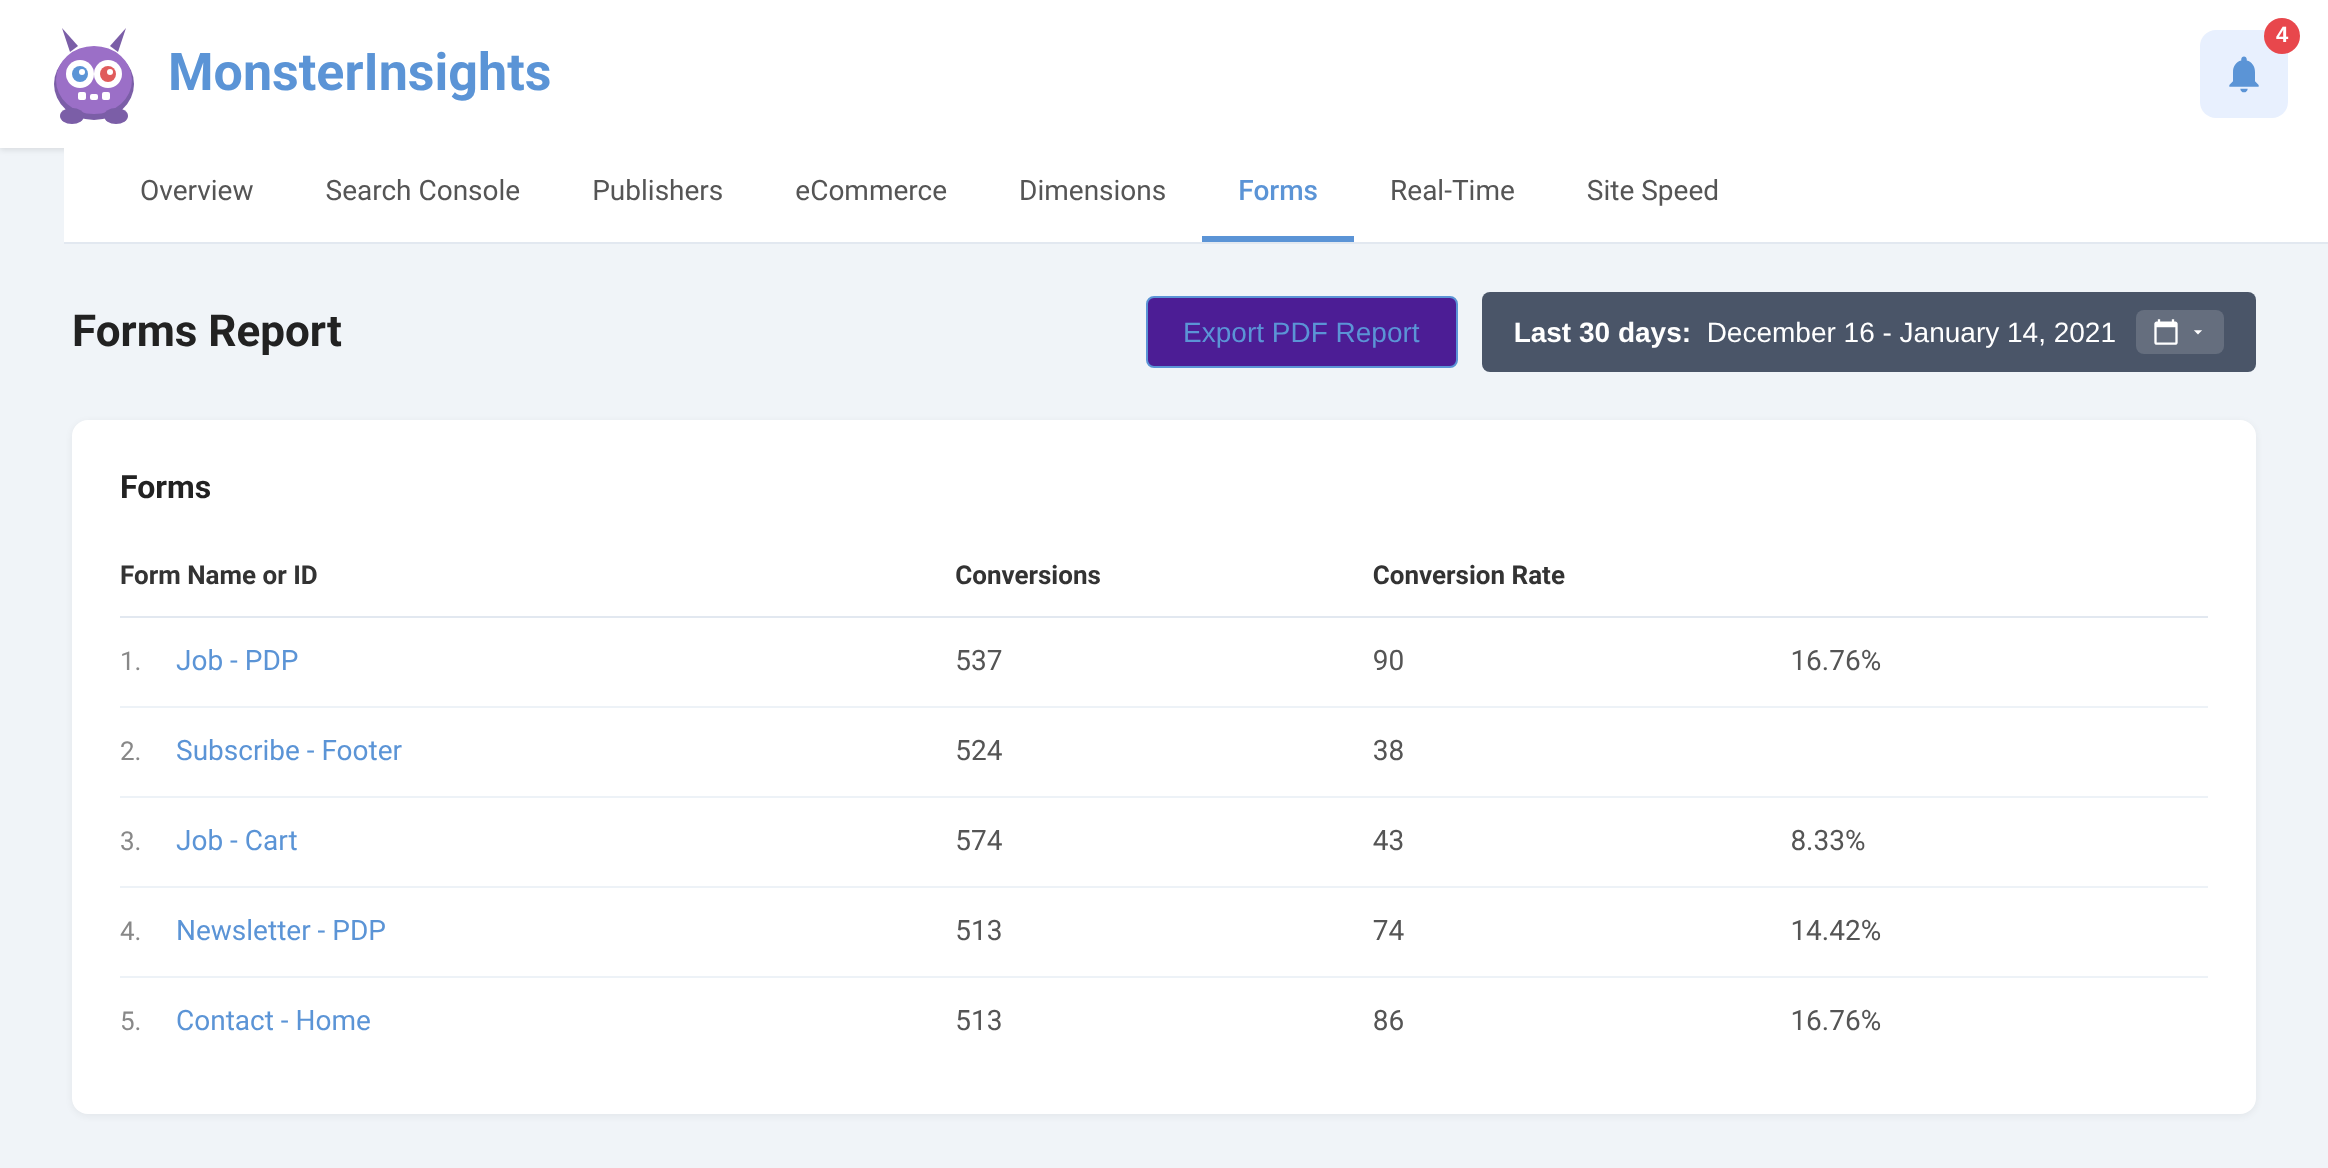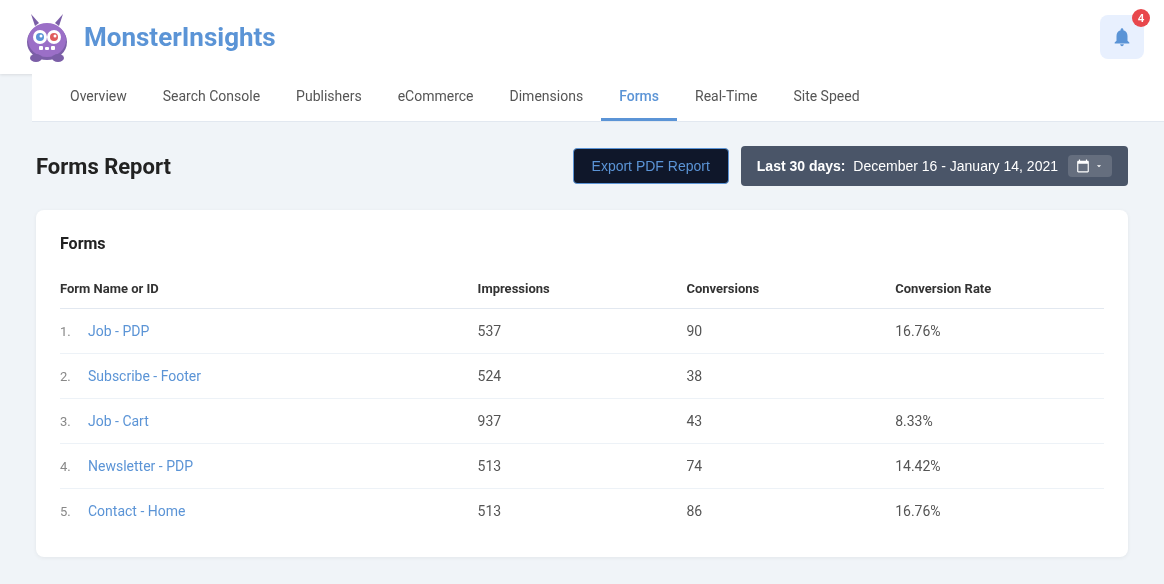--- a/index.html
+++ b/index.html
@@ -17,21 +17,21 @@
     
     .nav-bar { background: #fff; border-bottom: 1px solid #e2e8f0; padding: 0 20px; display: flex; gap: 0; margin-left: 32px; }
     .nav-item { padding: 14px 18px; color: #555; cursor: pointer; font-size: 14px; border-bottom: 3px solid transparent; white-space: nowrap; text-decoration: none; display: block; }
     .nav-item.active { color: #5b94d6; border-bottom: 3px solid #5b94d6; font-weight: 500; }
 
     
     .main { padding: 24px 36px; }
     .page-header { display: flex; align-items: center; justify-content: space-between; margin-bottom: 24px; }
     .page-title { font-size: 22px; font-weight: 700; color: #222; }
     .page-header-actions { display: flex; align-items: center; gap: 12px; }
-    .export-btn { border: 1px solid #5b94d6; color: #5b94d6; background: #0f172a; padding: 9px 18px; border-radius: 4px; cursor: pointer; font-size: 14px; }
+    .export-btn { border: 1px solid #5b94d6; color: #5b94d6; background: #4c1d95; padding: 9px 18px; border-radius: 4px; cursor: pointer; font-size: 14px; }
     .date-range-btn { background: #4a5568; color: #ffffff; padding: 9px 16px; border-radius: 4px; cursor: pointer; font-size: 14px; display: flex; align-items: center; gap: 10px; border: none; }
     .date-range-btn .bold { font-weight: 700; }
     .cal-icon { background: rgba(255,255,255,0.15); padding: 4px 8px; border-radius: 4px; display: flex; align-items: center; gap: 4px; }
 
     
     .card { background: #fff; border-radius: 8px; padding: 24px; box-shadow: 0 1px 4px rgba(0,0,0,0.06); }
     .card-title { font-size: 16px; font-weight: 700; color: #222; margin-bottom: 20px; }
     .table-header { display: grid; grid-template-columns: 2fr 1fr 1fr 1fr; padding: 8px 0 12px 0; border-bottom: 1px solid #e2e8f0; }
     .table-header-cell { font-weight: 700; font-size: 13px; color: #333; }
     .table-row { display: grid; grid-template-columns: 2fr 1fr 1fr 1fr; padding: 14px 0; border-bottom: 1px solid #edf2f7; align-items: center; }
@@ -115,21 +115,20 @@
             </svg>
         </span>
       </button>
     </div>
   </div>
 
   <div class="card">
     <div class="card-title">Forms</div>
     <div class="table-header">
       <div class="table-header-cell">Form Name or ID</div>
-      <div class="table-header-cell">Impressions</div>
       <div class="table-header-cell">Conversions</div>
       <div class="table-header-cell">Conversion Rate</div>
     </div>
 
     <div id="table-body">
         <div class="table-row">
       <div class="row-name">
         <span class="row-num">1.</span>
         <a class="row-link" href="#">Job - PDP</a>
       </div>
@@ -143,21 +142,21 @@
         <a class="row-link" href="#">Subscribe - Footer</a>
       </div>
       <div class="row-val">524</div>
       <div class="row-val">38</div>
     </div>
         <div class="table-row">
       <div class="row-name">
         <span class="row-num">3.</span>
         <a class="row-link" href="#">Job - Cart</a>
       </div>
-      <div class="row-val">937</div>
+      <div class="row-val">574</div>
       <div class="row-val">43</div>
       <div class="row-val">8.33%</div>
     </div>
         <div class="table-row">
       <div class="row-name">
         <span class="row-num">4.</span>
         <a class="row-link" href="#">Newsletter - PDP</a>
       </div>
       <div class="row-val">513</div>
       <div class="row-val">74</div>

